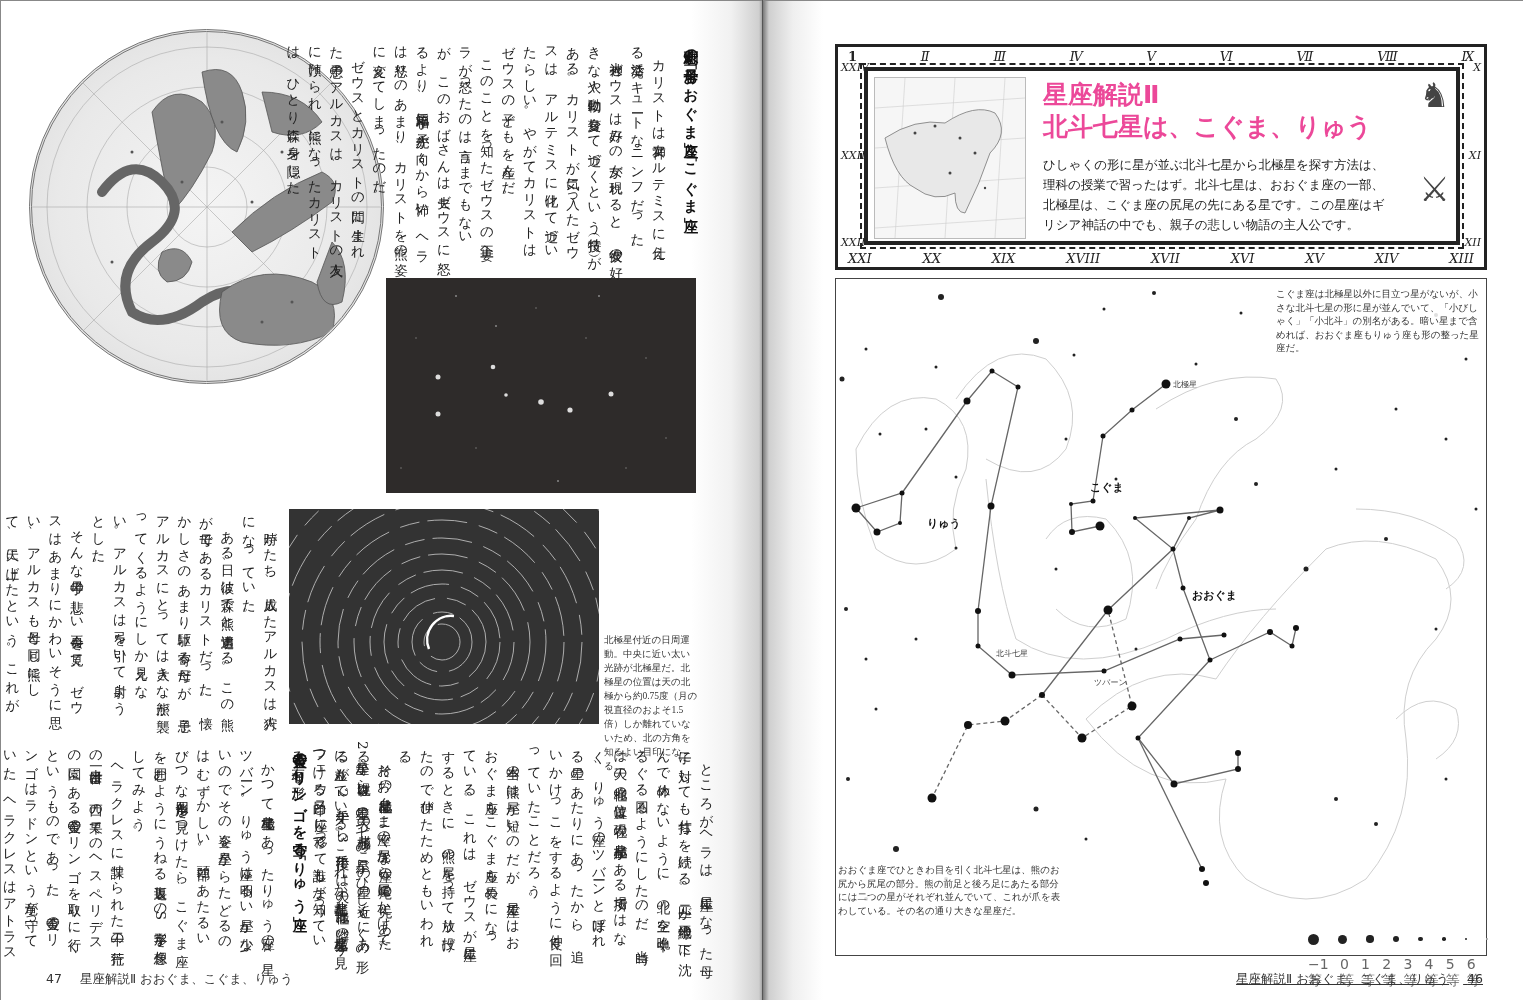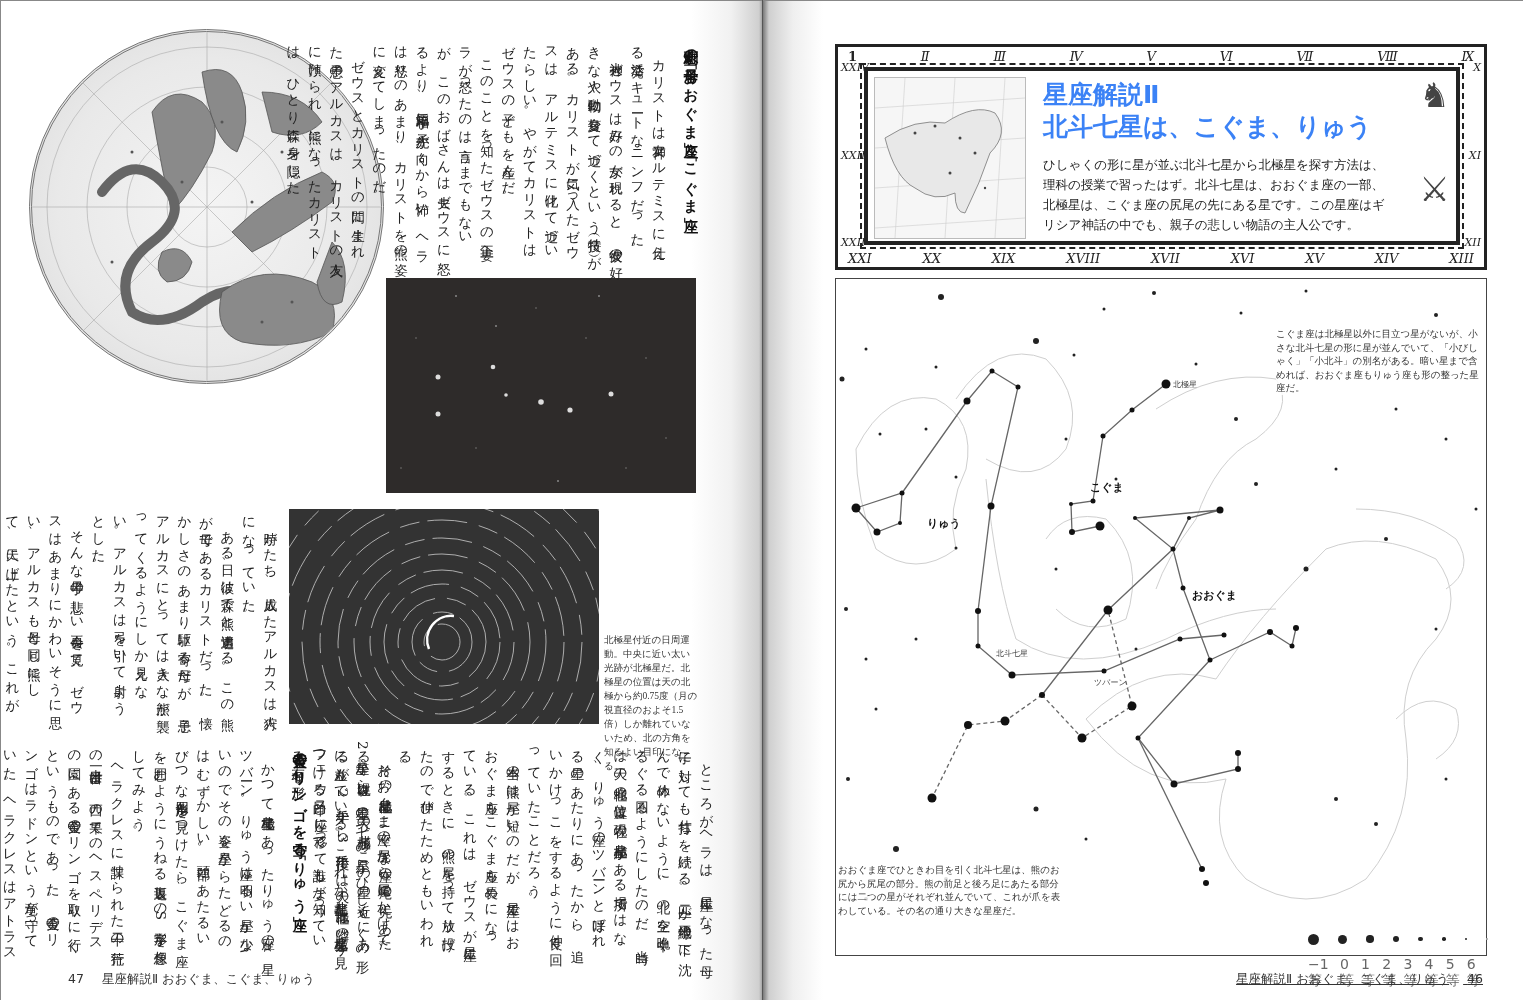--- a/index.html
+++ b/index.html
@@ -23,21 +23,21 @@
   
   .title-frame{position:absolute;left:72px;top:43px;width:652px;height:226px;border:3px solid #222;box-sizing:border-box;background:#fff;}
   .title-frame .roman-top,.title-frame .roman-bottom{position:absolute;left:10px;right:10px;font-family:"DejaVu Serif",serif;font-style:italic;font-size:13px;display:flex;justify-content:space-between;color:#222;}
   .roman-top{top:2px;}
   .roman-bottom{bottom:1px;}
   .roman-left,.roman-right{position:absolute;top:14px;bottom:18px;display:flex;flex-direction:column;justify-content:space-between;font-family:"DejaVu Serif",serif;font-style:italic;font-size:11px;color:#222;}
   .roman-left{left:3px;}
   .roman-right{right:3px;align-items:flex-end;}
   .title-inner{position:absolute;left:26px;top:20px;right:24px;bottom:22px;border:4px solid #222;outline:2px dashed #222;outline-offset:2px;background:#fff;}
   .title-chart{position:absolute;left:6px;top:6px;width:150px;height:160px;background:#f6f6f6;border:1px solid #bbb;overflow:hidden;}
-  .title-heading{position:absolute;left:175px;top:8px;font-weight:bold;color:#3b82f6;}
+  .title-heading{position:absolute;left:175px;top:8px;font-weight:bold;color:#ec4899;}
   .title-heading .l1{font-size:25px;line-height:32px;display:block;}
   .title-heading .l2{font-size:25px;line-height:32px;display:block;}
   .title-lead{position:absolute;left:175px;top:84px;width:352px;font-size:12.5px;line-height:20px;color:#222;}
   .figure-deco{position:absolute;font-size:34px;color:#444;}
 
   .chart-frame{position:absolute;left:72px;top:277px;width:652px;height:678px;border:1px solid #444;box-sizing:border-box;background:#fff;overflow:hidden;}
   .chart-frame svg{position:absolute;left:0;top:0;}
   .chart-note{position:absolute;font-size:9.5px;line-height:13.5px;color:#333;background:rgba(255,255,255,0.85);}
   .legend{position:absolute;left:545px;top:930px;width:180px;}
   .legend-dots{display:flex;justify-content:space-between;align-items:center;height:16px;}
@@ -154,21 +154,21 @@
     <p>おおぐま座の尻から尾にかけて、2等星から3等星の七つの星がひしゃくの形に並んでいる。これが北斗七星だ。北極星を見つける目印として、誰もが知っている有名な形だ。</p>
   </div>
 
   <div class="vtext" style="left:45px;top:740px;height:215px;width:350px;">
     <p>その北極星はこぐま座の尾の先にあたる。現在は、天の北極がこの星の近くにあるが、2千年から3千年後には天の北極は隣のケフェウス座に移ってしまう。</p>
     <p class="vhead">黄金のリンゴを守る「りゅう座」</p>
     <p>かつて北極星であったりゅう座のα星ツバーン。りゅう座は明るい星が少ないのでその姿を星々からたどるのはむずかしい。頭部にあたるいびつな四角形を見つけたら、こぐま座を囲むようにうねる裏返しのS字形を想像してみよう。</p>
     <p>ヘラクレスに課せられた十二の荒行の十一番目は、西の果てのヘスペリデスの園にある黄金のリンゴを取りに行くというものであった。黄金のリンゴはラドンという竜が守っていた。ヘラクレスはアトラスという巨人の助けでリンゴを手に入れ、ゼウスは竜の長年の功績を認めて天に上げた。</p>
   </div>
 
-  <div class="folio" style="left:45px;margin-left:22px;">
+  <div class="folio" style="left:45px;">
     <span style="margin-right:14px;">47</span>
     <span>星座解説Ⅱ おおぐま、こぐま、りゅう</span>
   </div>
 </div>
 
 <div class="spine"></div>
 
 <div class="page page-right">
 
   <div class="title-frame">
@@ -366,21 +366,21 @@
 
       <g font-family="DejaVu Sans, sans-serif">
         <text x="337" y="108" font-size="8" fill="#444">北極星</text>
         <text x="254" y="212" font-size="11" font-weight="bold" fill="#111">こぐま</text>
         <text x="91" y="248" font-size="11" font-weight="bold" fill="#111">りゅう</text>
         <text x="258" y="406" font-size="8" fill="#444">ツバーン</text>
         <text x="356" y="320" font-size="11" font-weight="bold" fill="#111">おおぐま</text>
         <text x="160" y="377" font-size="8" fill="#444">北斗七星</text>
       </g>
     </svg>
-    <div class="chart-note" style="left:440px;top:8px;width:205px;margin-top:40px;">こぐま座は北極星以外に目立つ星がないが、小さな北斗七星の形に星が並んでいて、「小びしゃく」「小北斗」の別名がある。暗い星まで含めれば、おおぐま座もりゅう座も形の整った星座だ。</div>
+    <div class="chart-note" style="left:440px;top:8px;width:205px;">こぐま座は北極星以外に目立つ星がないが、小さな北斗七星の形に星が並んでいて、「小びしゃく」「小北斗」の別名がある。暗い星まで含めれば、おおぐま座もりゅう座も形の整った星座だ。</div>
     <div class="chart-note" style="left:2px;top:584px;width:225px;">おおぐま座でひときわ目を引く北斗七星は、熊のお尻から尻尾の部分。熊の前足と後ろ足にあたる部分には二つの星がそれぞれ並んでいて、これが爪を表わしている。その名の通り大きな星座だ。</div>
   </div>
 
   <div class="legend">
     <div class="legend-dots">
       <span style="width:11px;height:11px;"></span>
       <span style="width:9px;height:9px;"></span>
       <span style="width:7.5px;height:7.5px;"></span>
       <span style="width:6px;height:6px;"></span>
       <span style="width:4.5px;height:4.5px;"></span>

